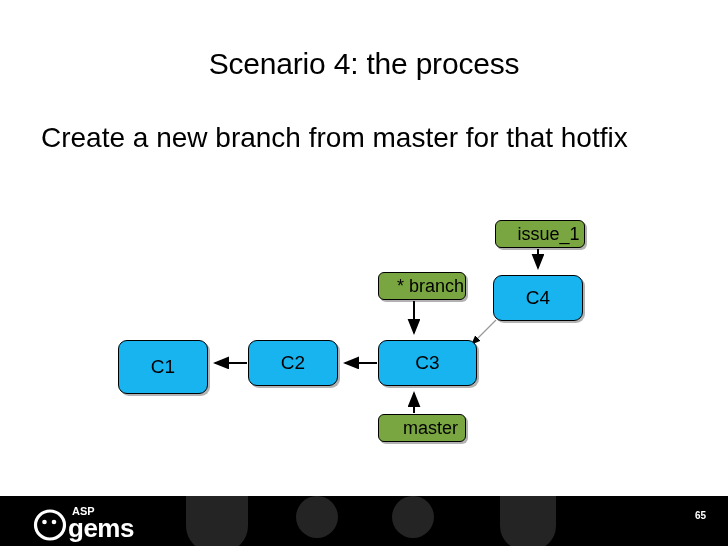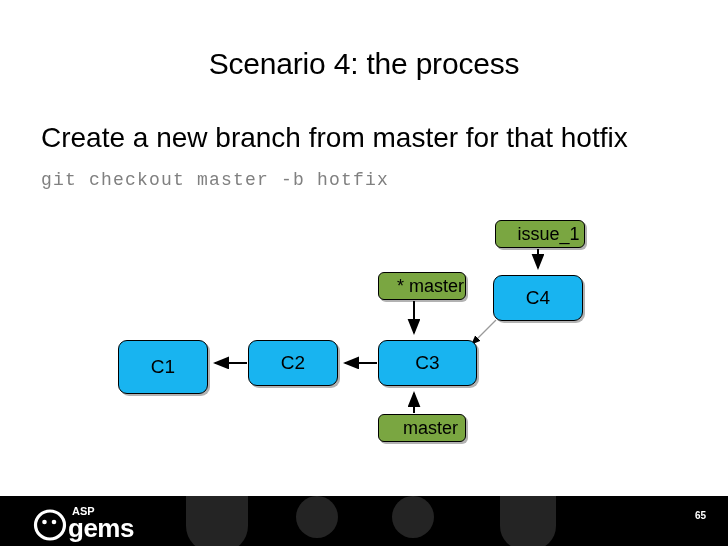--- a/index.html
+++ b/index.html
@@ -135,21 +135,20 @@
 </style>
 </head>
 <body>
 
 <div id="slide">
 
   <div id="slide-title">Scenario 4: the process</div>
 
   <div id="slide-subtitle">Create a new branch from master for that hotfix</div>
 
-  <div id="slide-command">git checkout master -b hotfix</div>
 
   <div id="diagram">
 
     <svg id="edges" viewBox="0 0 728 496">
       <defs>
         <marker id="arrow-black" markerWidth="9" markerHeight="9" refX="7" refY="3.2" orient="auto" markerUnits="strokeWidth">
           <path d="M0,0 L8,3.2 L0,6.4 z" fill="#000000"></path>
         </marker>
         <marker id="arrow-gray" markerWidth="9" markerHeight="9" refX="7" refY="3.2" orient="auto" markerUnits="strokeWidth">
           <path d="M0,0 L8,3.2 L0,6.4 z" fill="#000000"></path>
@@ -170,21 +169,21 @@
     </svg>
 
     <div class="node commit-node" id="node-c1">C1</div>
 
     <div class="node commit-node" id="node-c2">C2</div>
 
     <div class="node commit-node" id="node-c3">C3</div>
 
     <div class="node commit-node" id="node-c4">C4</div>
 
-    <div class="node branch-node" id="node-hotfix">* master</div>
+    <div class="node branch-node" id="node-hotfix">* branch</div>
 
     <div class="node branch-node" id="node-master">master</div>
 
     <div class="node branch-node" id="node-issue1">issue_1</div>
 
   </div>
 
   <div id="footer">
     <div class="footer-shape" id="footer-shape-1"></div>
     <div class="footer-shape" id="footer-shape-2"></div>

